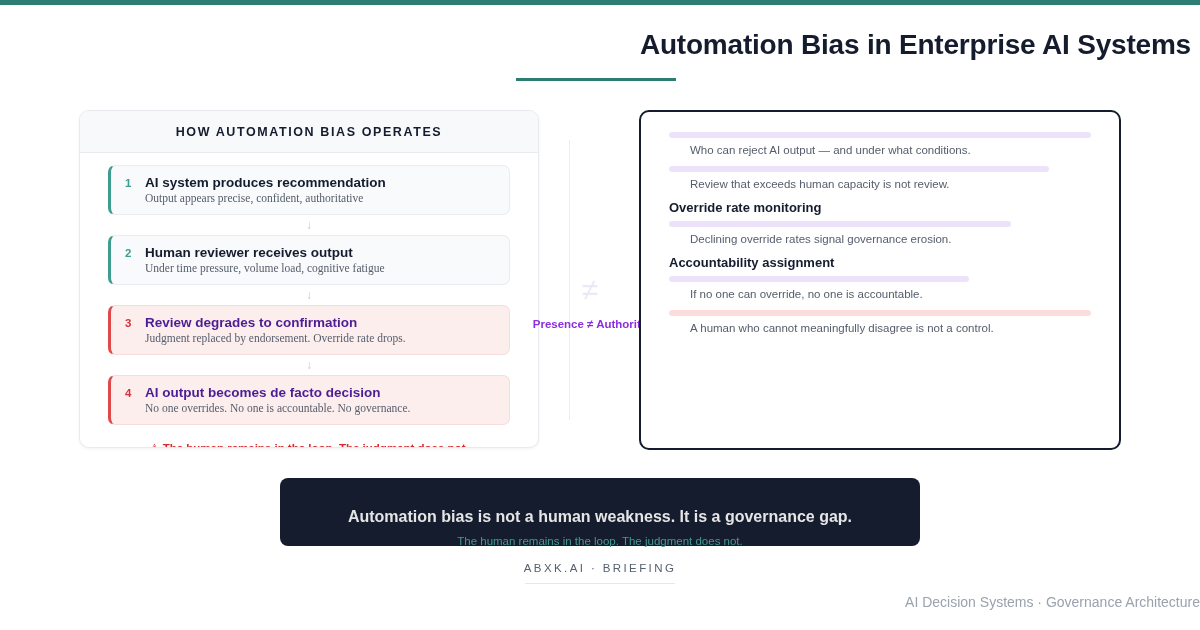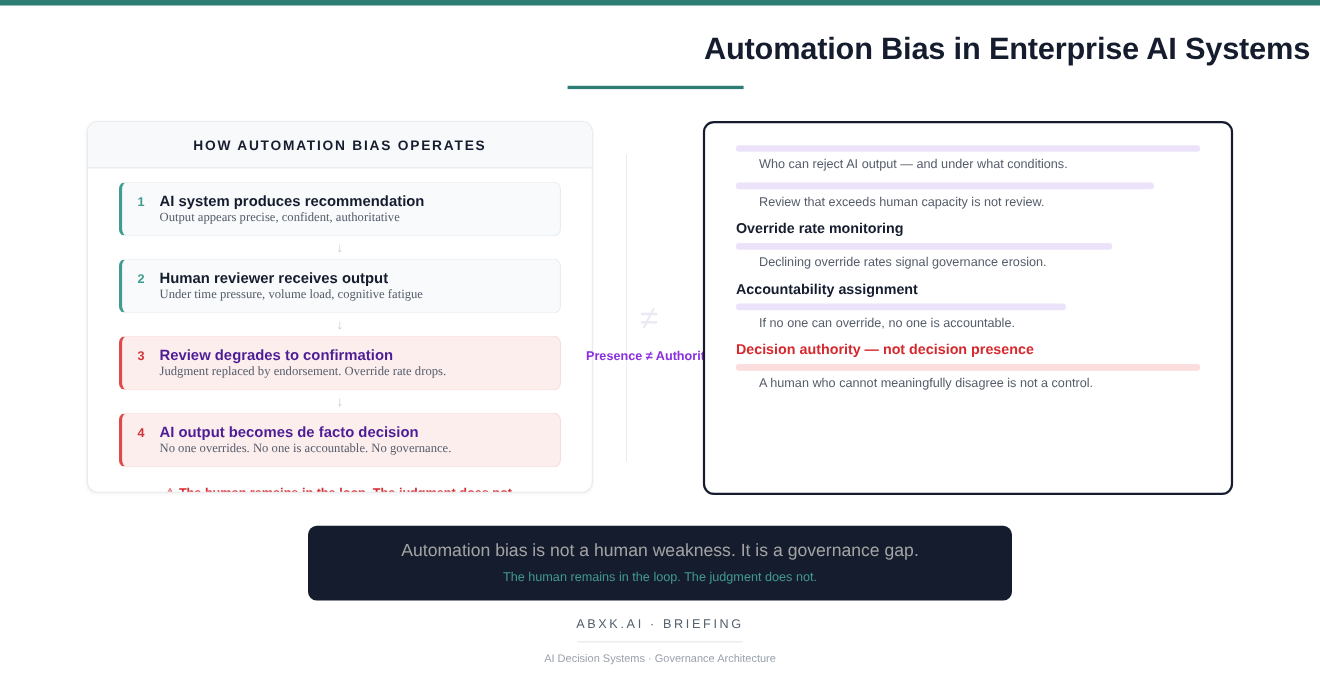--- a/index.html
+++ b/index.html
@@ -225,22 +225,23 @@
     width: 640px;
     height: 68px;
     background: #141c2e;
     border-radius: 8px;
     text-align: center;
     box-sizing: border-box;
     padding-top: 14px;
   }
   .banner-title {
     font-size: 16px;
-    font-weight: normal;
-    color: #a3a3a3;
+    font-weight: bold;
+    color: #e5e5e5;
+    margin-top: 16px;
   }
   .banner-sub {
     font-size: 11.5px;
     color: #43998f;
     margin-top: 9px;
   }
 
   
   .footer {
     position: absolute;
@@ -253,23 +254,24 @@
     color: #55616f;
     letter-spacing: 2.4px;
   }
   .footer-rule {
     width: 150px;
     height: 1px;
     background: #e4e7ec;
     margin: 9px auto 0 auto;
   }
   .footer-sub {
-    font-size: 10px;
+    font-size: 14px;
     color: #9aa2ad;
     margin-top: 10px;
+    text-align: right;
   }
 </style>
 </head>
 <body>
 
 <div class="top-accent"></div>
 
 <div class="title-block">
   <div class="page-title">Automation Bias in Enterprise AI Systems</div>
   <div class="title-rule"></div>
@@ -353,21 +355,20 @@
         <div class="req-desc">Declining override rates signal governance erosion.</div>
       </div>
 
       <div class="req">
         <div class="req-title">Accountability assignment</div>
         <div class="req-bar" style="width: 71%;"></div>
         <div class="req-desc">If no one can override, no one is accountable.</div>
       </div>
 
       <div class="req red">
-        <div class="req-title">Decision authority — not decision presence</div>
         <div class="req-bar" style="width: 100%;"></div>
         <div class="req-desc">A human who cannot meaningfully disagree is not a control.</div>
       </div>
 
     </div>
   </div>
 
 </div>
 
 <div class="banner">

